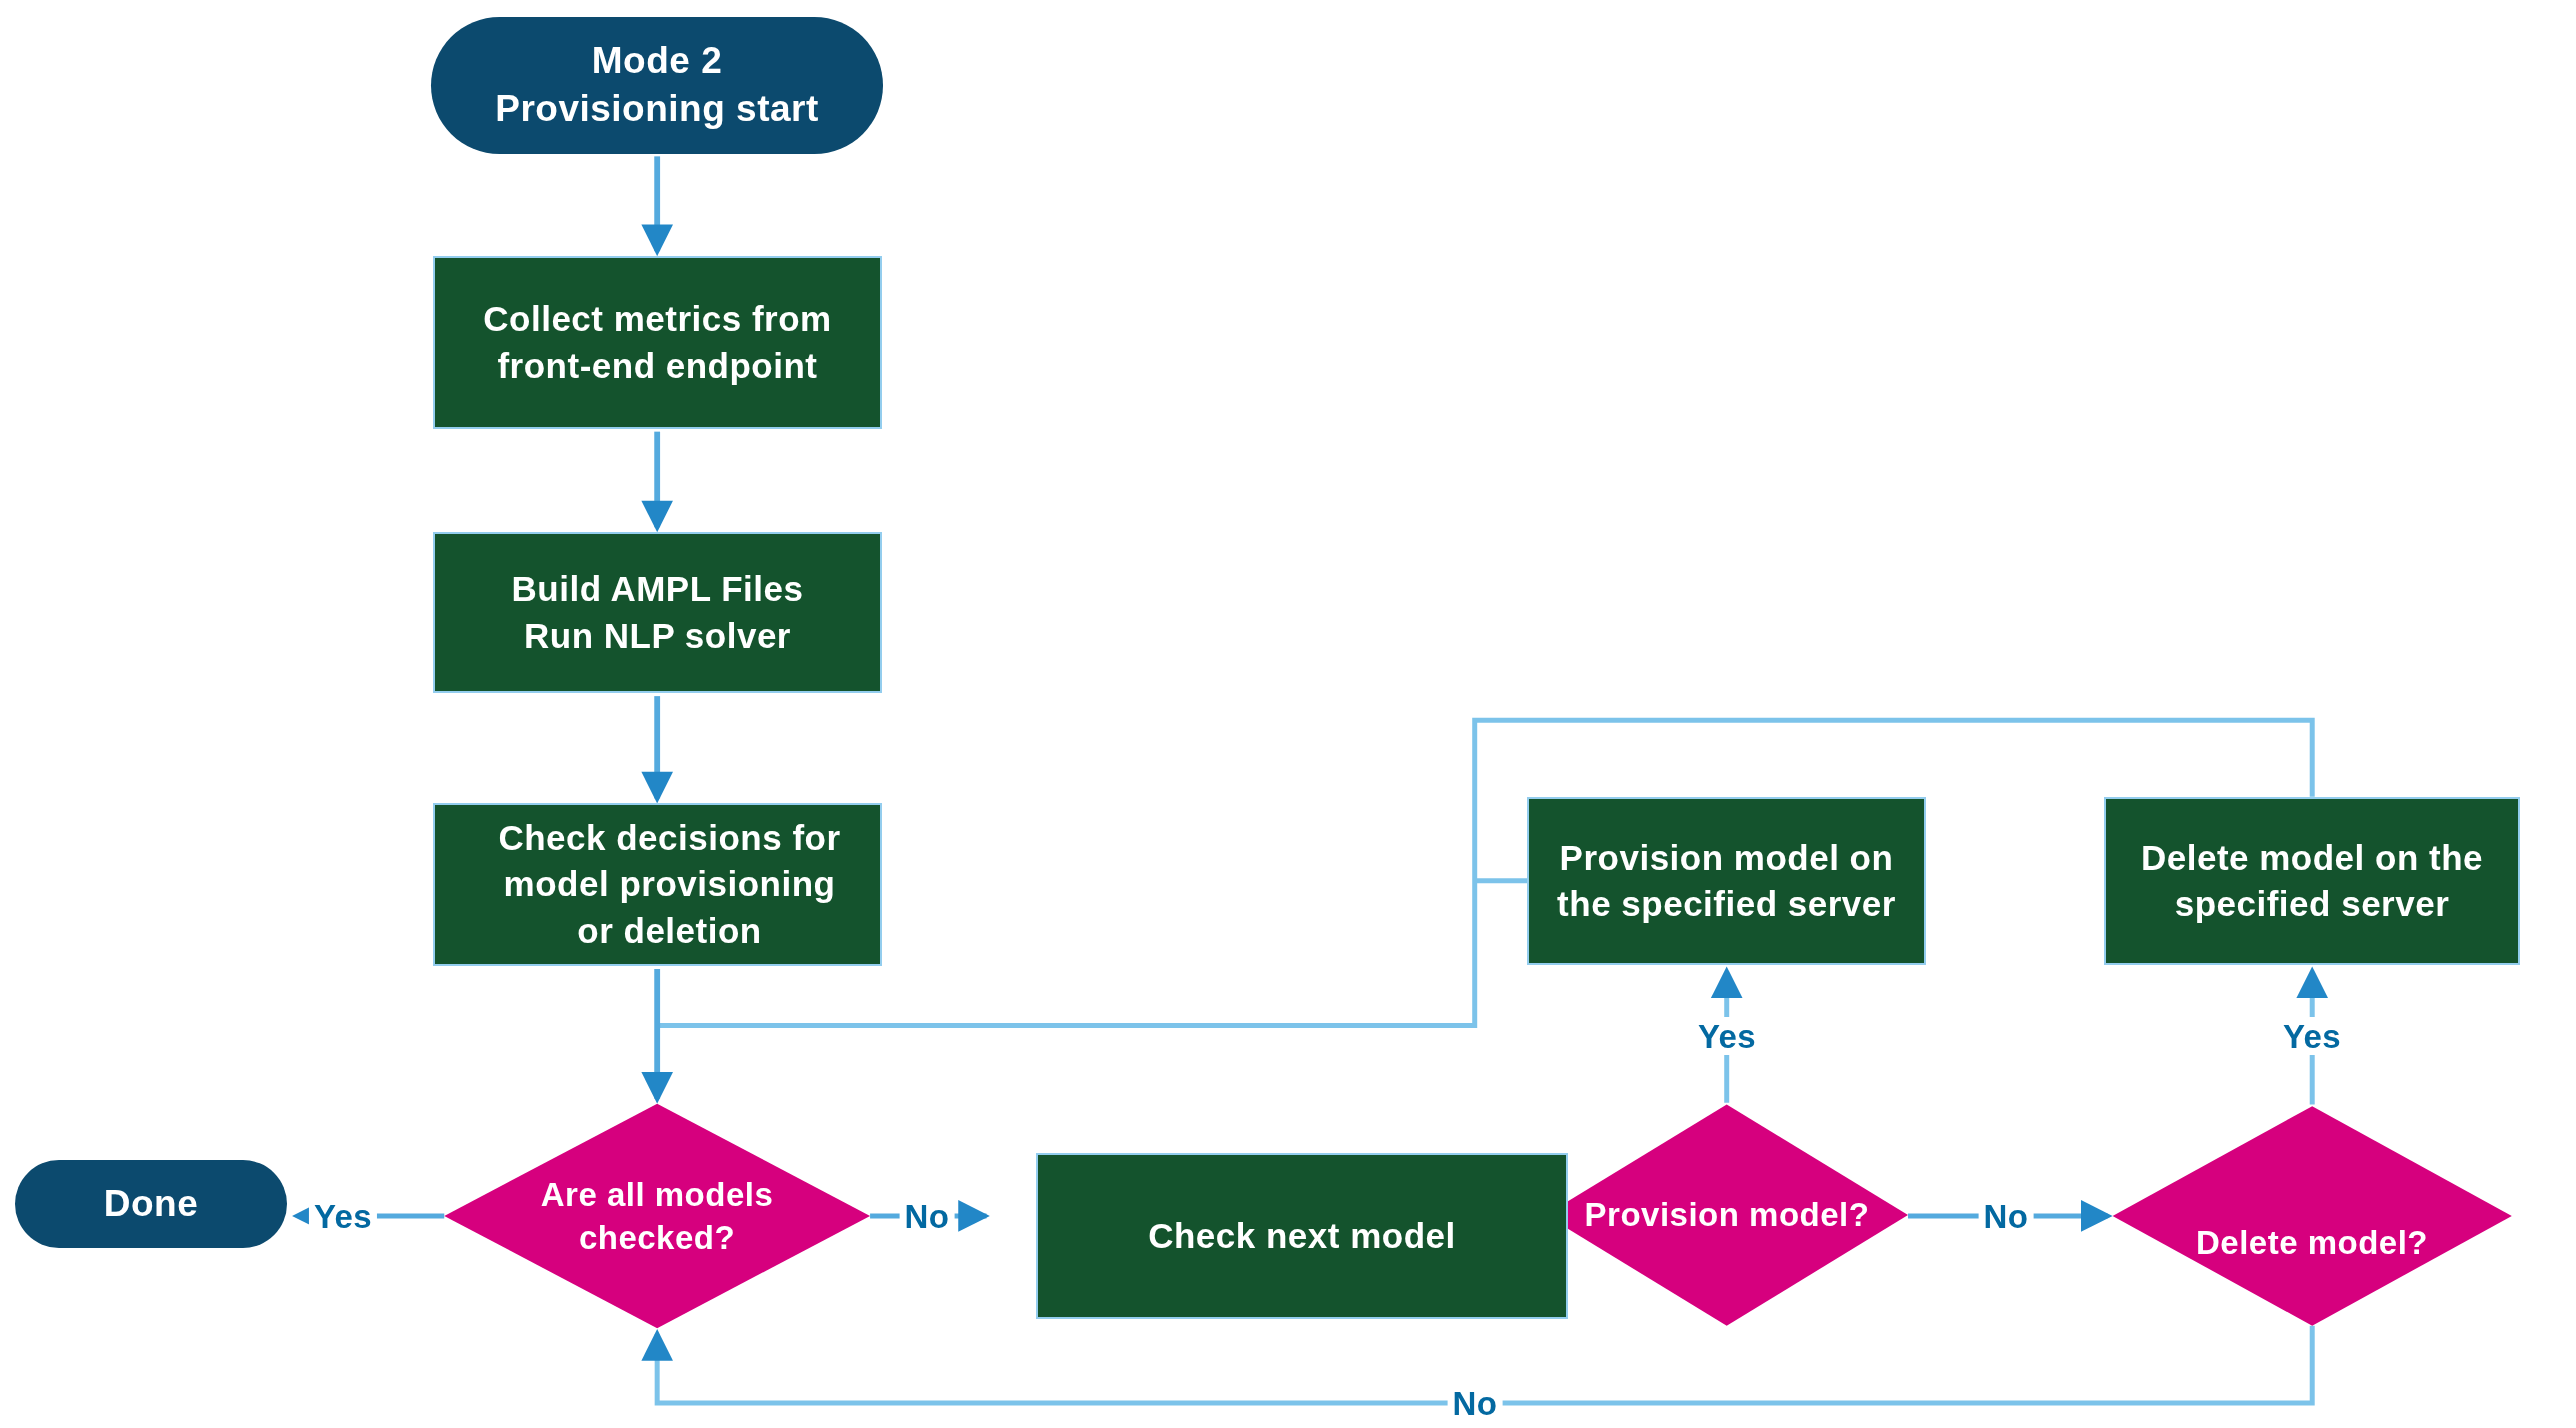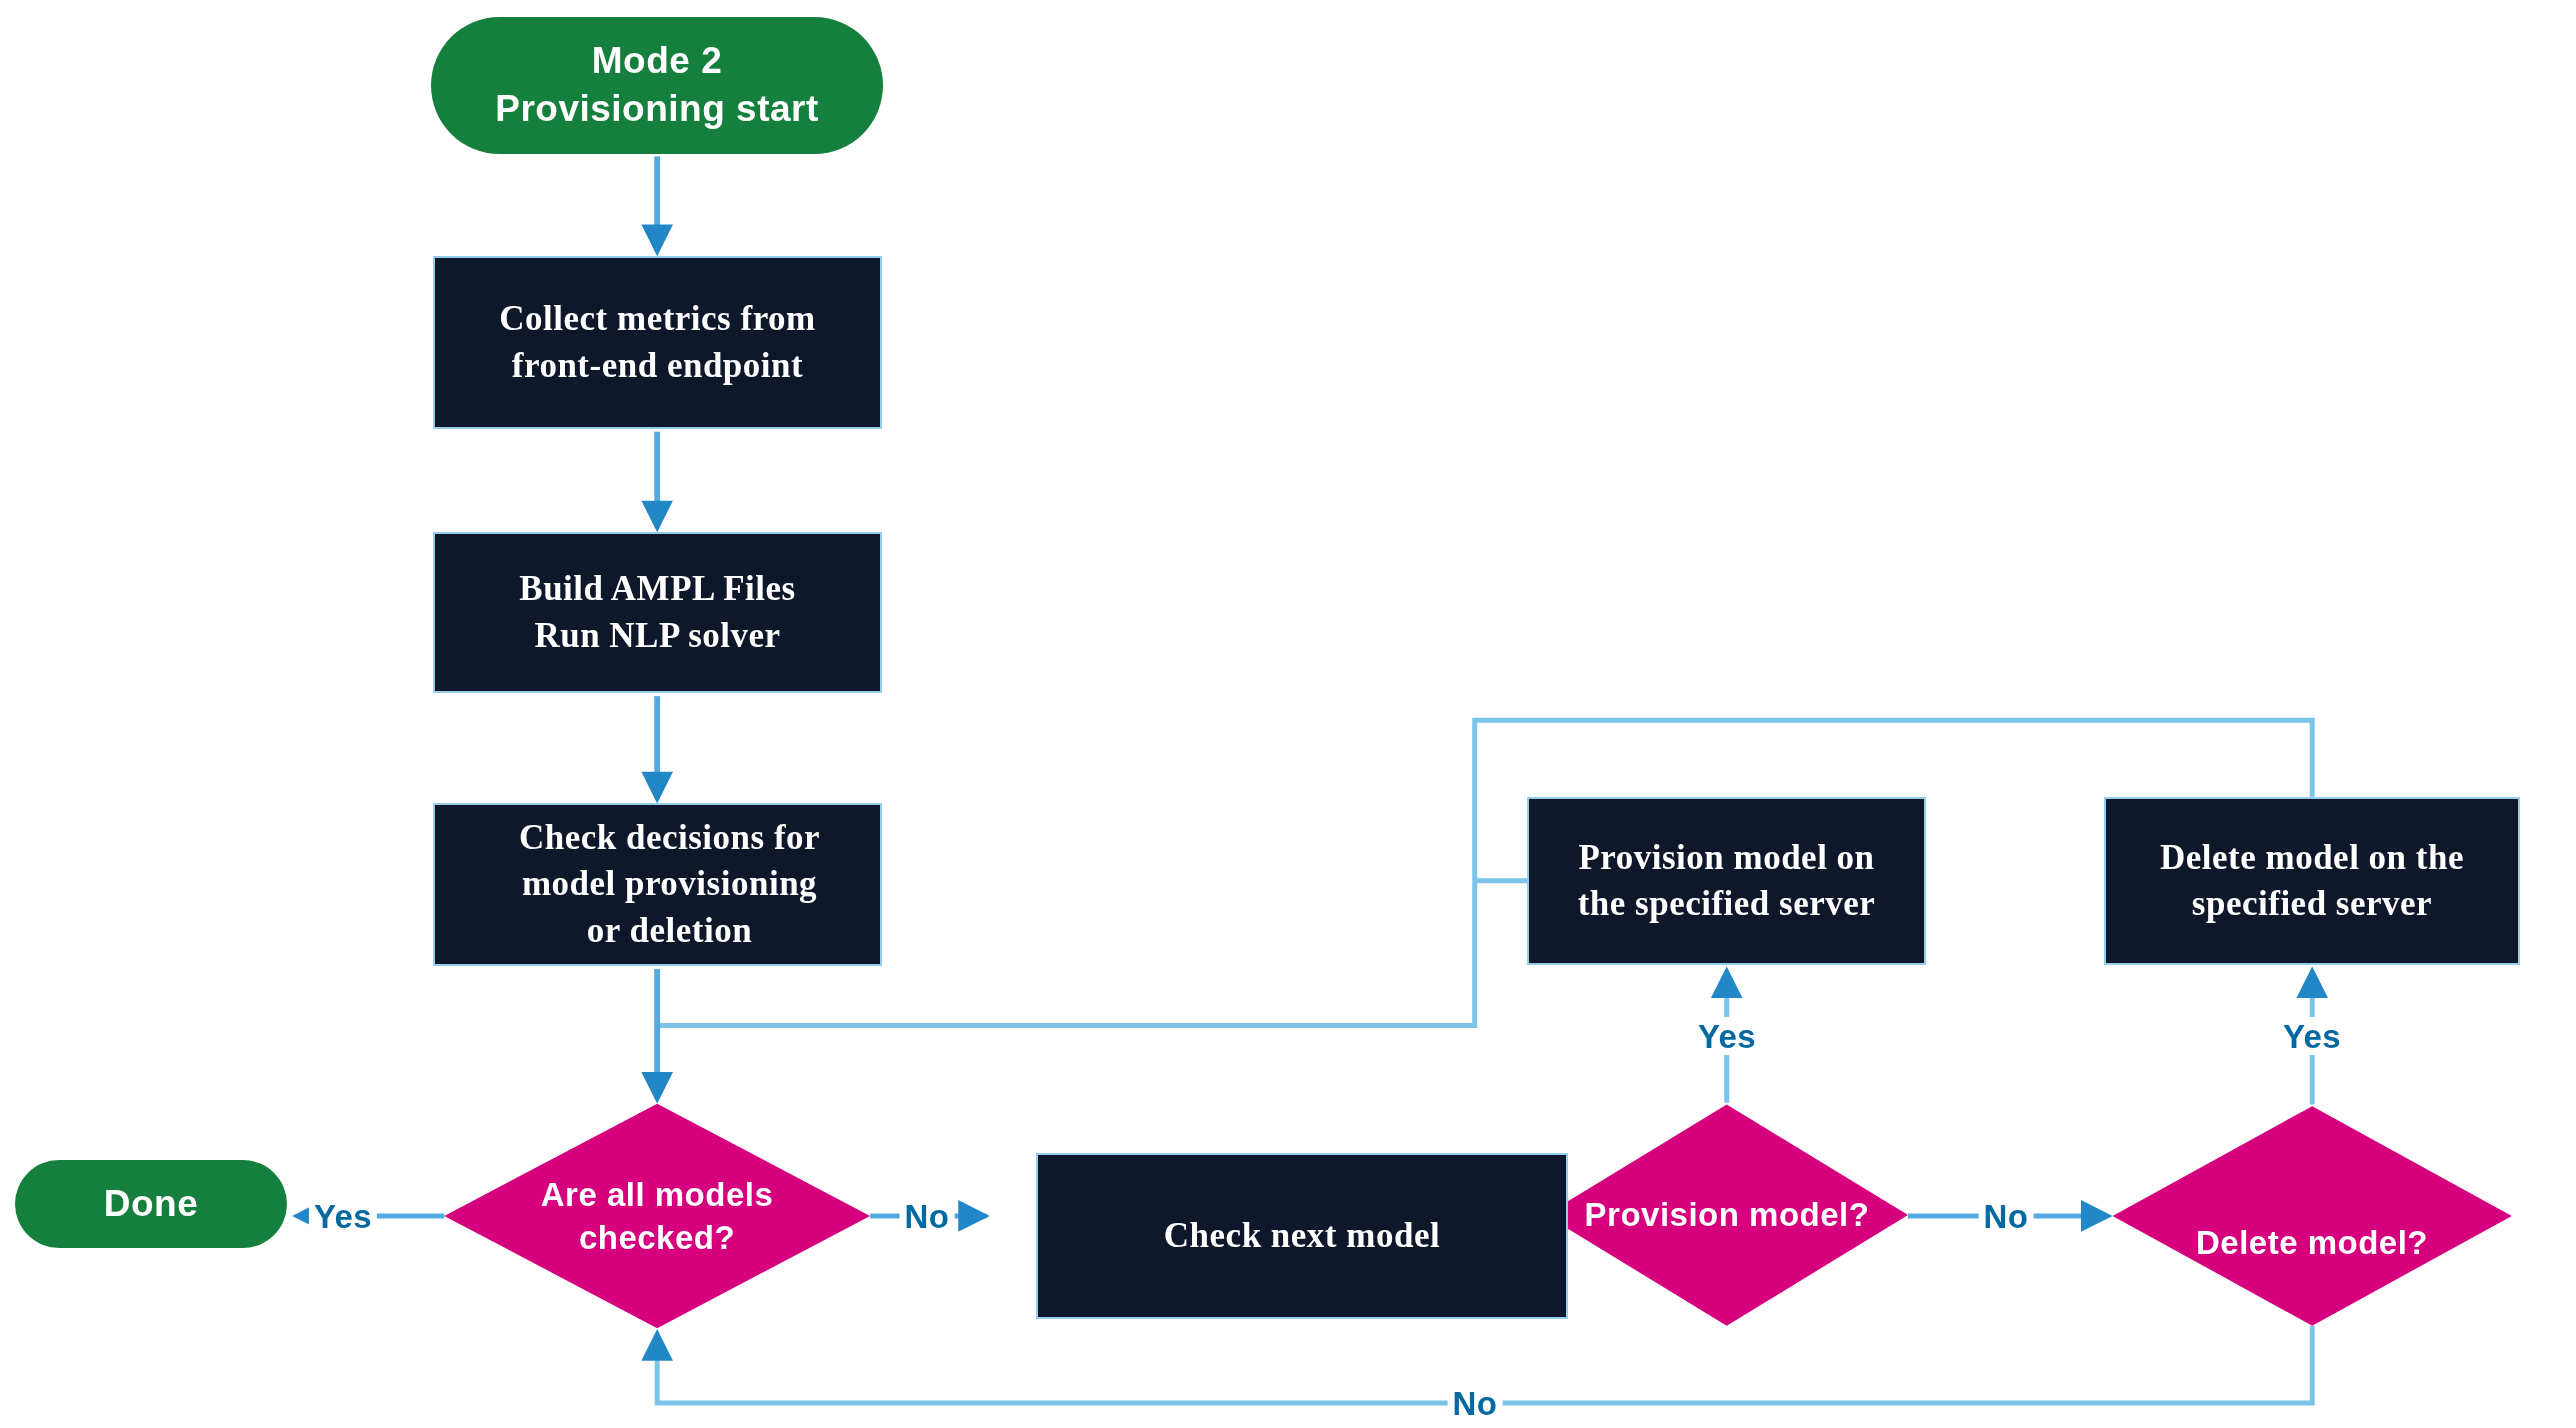--- a/index.html
+++ b/index.html
@@ -8,25 +8,25 @@
     font-family:"Liberation Sans", sans-serif;
   }
   #canvas{position:absolute;left:0;top:0;width:2576px;height:1428px;}
   svg#wires{position:absolute;left:0;top:0;}
   .node{
     position:absolute;display:flex;align-items:center;justify-content:center;
     text-align:center;color:#ffffff;font-weight:bold;white-space:pre-line;
     letter-spacing:0.5px;box-sizing:border-box;
   }
   .process{
-    background:#0f172a;border:2.5px solid #93cdee;
-    font-size:35px;line-height:1.32;font-family:Liberation Serif, serif;
+    background:#14532d;border:2.5px solid #93cdee;
+    font-size:35px;line-height:1.32;
   }
   .terminator{
-    background:#15803d;font-size:37px;line-height:1.3;
+    background:#0c4a6e;font-size:37px;line-height:1.3;
   }
   .diamond-label{
     position:absolute;display:flex;align-items:center;justify-content:center;
     text-align:center;color:#ffffff;font-weight:bold;white-space:pre-line;
     font-size:33px;line-height:1.3;letter-spacing:0.5px;
     transform:translate(-50%,-50%);
   }
   .edge-label{
     position:absolute;transform:translate(-50%,-50%);
     background:#ffffff;color:#0369a1;font-weight:bold;

